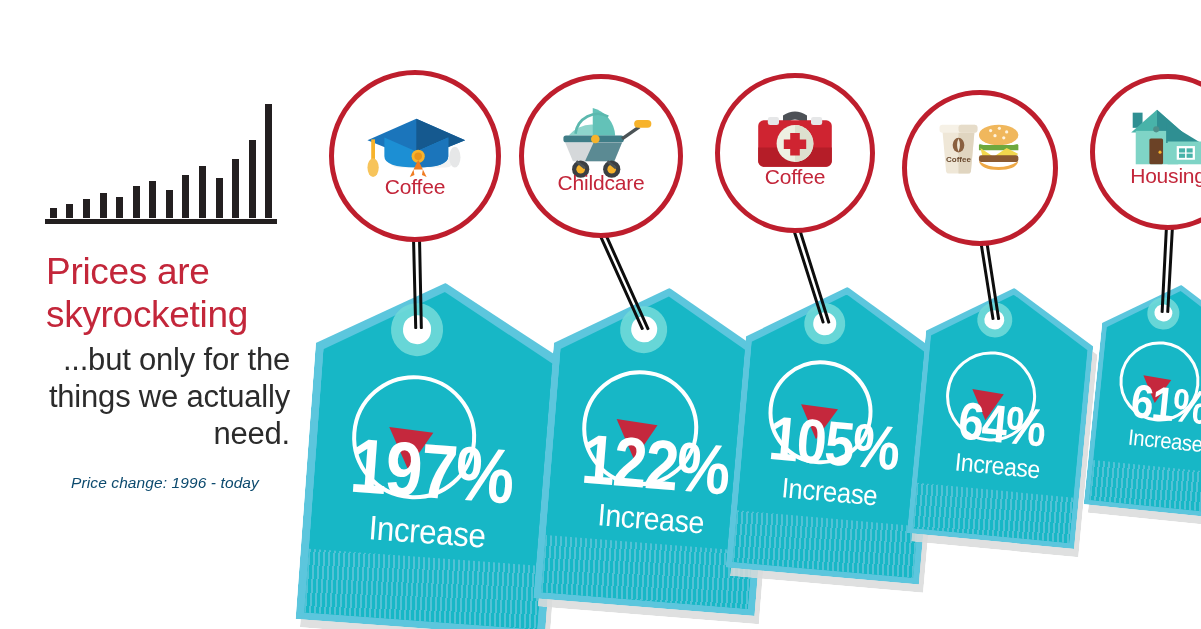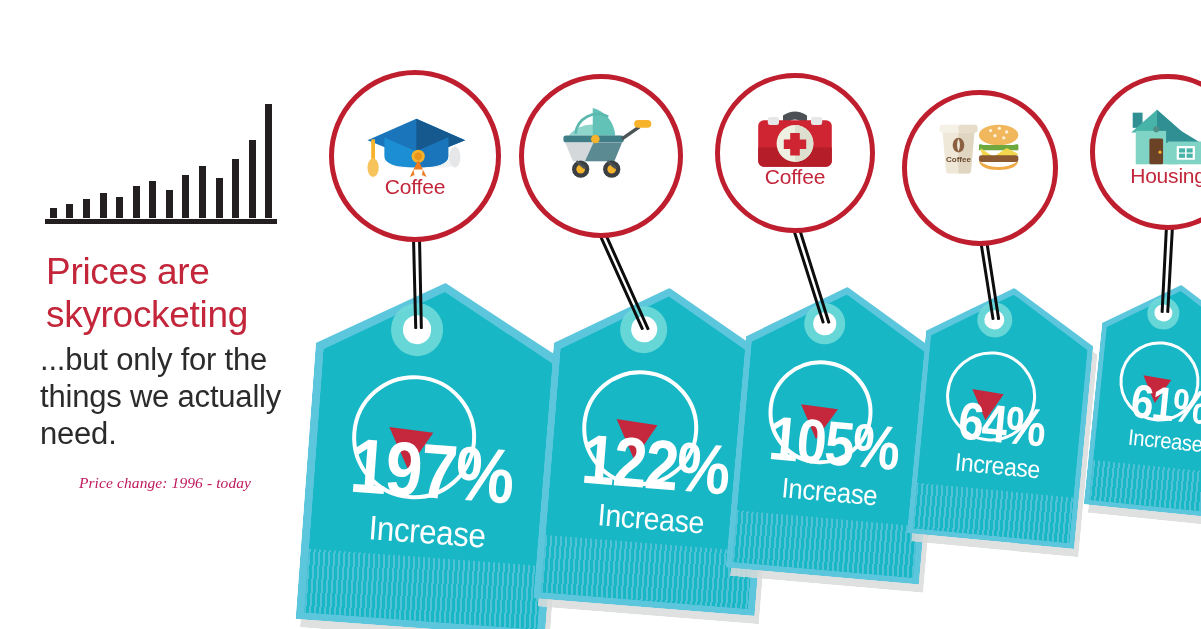--- a/index.html
+++ b/index.html
@@ -20,27 +20,26 @@
   .axis{position:absolute;left:0;bottom:0;width:232px;height:5px;background:#231f20;}
 
   .headline{
     position:absolute;left:46px;top:250px;width:240px;
     color:#c3263a;font-size:37px;line-height:43px;font-weight:400;
     letter-spacing:-.3px;
   }
   .subhead{
     position:absolute;left:40px;top:341px;width:250px;
     color:#2b2b2b;font-size:31px;line-height:37px;font-weight:400;
-    text-align:left;letter-spacing:-.2px;
+    text-align:right;letter-spacing:-.2px;
   }
   .footnote{
     position:absolute;left:34px;top:474px;width:262px;
-    color:#be185d;font-size:15.5px;font-style:italic;text-align:center;
+    color:#0c4a6e;font-size:15.5px;font-style:italic;text-align:center;
     letter-spacing:.1px;
-    font-family:Liberation Serif, serif;
   }
 
   
   .badge{
     position:absolute;border-radius:50%;background:#ffffff;
     border:5px solid #be1e2d;box-sizing:border-box;z-index:40;
   }
   .badge-art{position:absolute;left:0;top:0;width:100%;height:100%;}
   .badge-label{
     position:absolute;left:0;width:100%;text-align:center;
@@ -298,20 +297,21 @@
         <path d="M51 48 h33 l-9 22 H41 Z" fill="#5b8a93"></path>
         <circle cx="53" cy="44" r="5" fill="#f7b32b"></circle>
         <path d="M84 44 L104 30" stroke="#4b5356" stroke-width="4"></path>
         <rect x="98" y="22" width="20" height="9" rx="4.5" fill="#f7b32b"></rect>
         <circle cx="36" cy="79" r="10" fill="#3b3f42"></circle>
             <circle cx="36" cy="79" r="5" fill="#f7b32b"></circle>
         <circle cx="72" cy="79" r="10" fill="#3b3f42"></circle>
             <circle cx="72" cy="79" r="5" fill="#f7b32b"></circle>
         <path d="M31 70 L41 78 M67 70 L77 78" stroke="#4b5356" stroke-width="3"></path>
       </svg></div>
+        <div class="badge-label" style="top: 60%; color: rgb(195, 38, 58);">Childcare</div>
       </div>
       <div class="badge" style="left: 715px; top: 73px; width: 160px; height: 160px; border-color: rgb(190, 30, 45);">
         <div class="badge-art" style="left: 18%; top: 14%; width: 64%; height: 54%;"><svg viewBox="0 0 120 100" width="100%" height="100%">
         <path d="M45 20 q15 -10 30 0 v8 h-7 q-8 -6 -16 0 h-7 Z" fill="#4d5156"></path>
         <rect x="14" y="26" width="92" height="58" rx="7" fill="#cf2431"></rect>
         <path d="M14 60 h92 v17 a7 7 0 0 1 -7 7 H21 a7 7 0 0 1 -7 -7 Z" fill="#b51d28"></path>
         <rect x="26" y="22" width="14" height="10" rx="3" fill="#e6e7e8"></rect>
         <rect x="80" y="22" width="14" height="10" rx="3" fill="#e6e7e8"></rect>
         <circle cx="60" cy="55" r="23" fill="#eef0e2"></circle>
         <path d="M60 32 a23 23 0 0 1 0 46 Z" fill="#dde0cf"></path>

